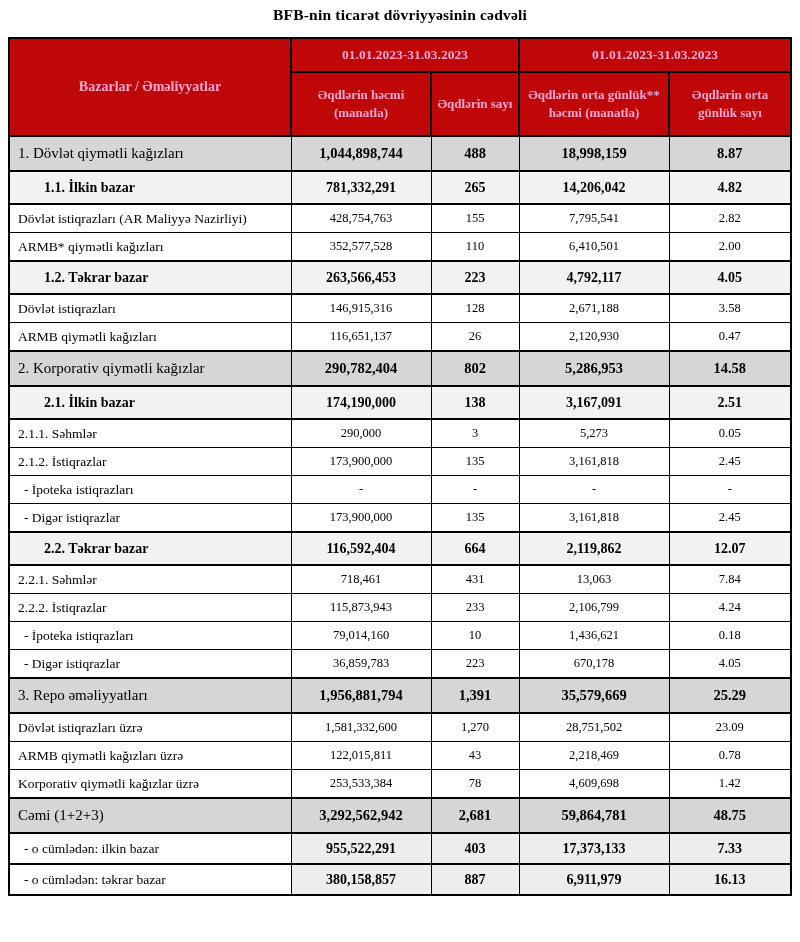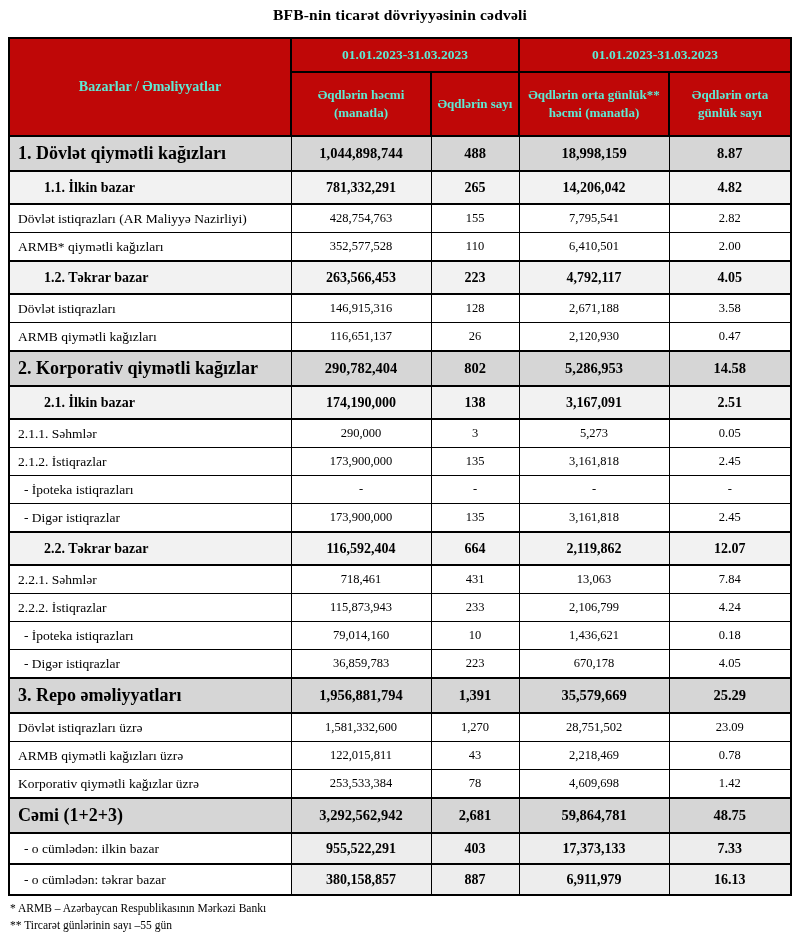--- a/index.html
+++ b/index.html
@@ -31,36 +31,36 @@
   col.c-avgv  { width: 150px; }
   col.c-avgc  { width: 122px; }
 
   th, td {
     border: 1.5px solid #000;
     vertical-align: middle;
     overflow: hidden;
   }
   thead th {
     background: #BF0707;
-    color: #5eead4;
+    color: #f9a8d4;
     font-weight: bold;
     border: 2px solid #000;
     text-align: center;
     padding: 2px 4px;
   }
   th.period { height: 28px; font-size: 13.5px; }
   th.corner { font-size: 14px; }
   th.sub    { height: 58px; font-size: 13px; line-height: 1.35; }
 
   td { padding: 0 4px; }
   td.label { text-align: left; padding-left: 8px; font-size: 13.5px; }
   td.val   { text-align: center; font-size: 12.5px; }
 
   .row-section td { background: #D6D6D6; height: 33px; border-top-width: 2px; border-bottom-width: 2px; }
-  .row-section td.label { font-weight: bold; font-size: 18px; }
+  .row-section td.label { font-weight: normal; font-size: 15px; }
   .row-section td.val   { font-weight: bold; font-size: 14.5px; }
 
   .row-subsection td { background: #F2F2F2; height: 31px; border-top-width: 2px; border-bottom-width: 2px; }
   .row-subsection td.label { font-weight: bold; font-size: 14px; padding-left: 34px; }
   .row-subsection td.val   { font-weight: bold; font-size: 14px; margin-left: 10px; }
 
   .row-detail td { background: #ffffff; height: 27px; }
   .row-detail-dash td { background: #ffffff; height: 27px; }
   .row-detail-dash td.label { padding-left: 14px; }
 
@@ -275,18 +275,14 @@
         <tr class="row-totalsub">
           <td class="label">- o cümlədən: təkrar bazar</td>
           <td class="val">380,158,857</td>
           <td class="val">887</td>
           <td class="val">6,911,979</td>
           <td class="val">16.13</td>
         </tr>
       </tbody>
   </table>
 
-  <div class="footnotes">
-    <div>* ARMB – Azərbaycan Respublikasının Mərkəzi Bankı</div>
-    <div>** Tircarət günlərinin sayı –55 gün</div>
-  </div>
 
 </div>
 
 </body></html>

